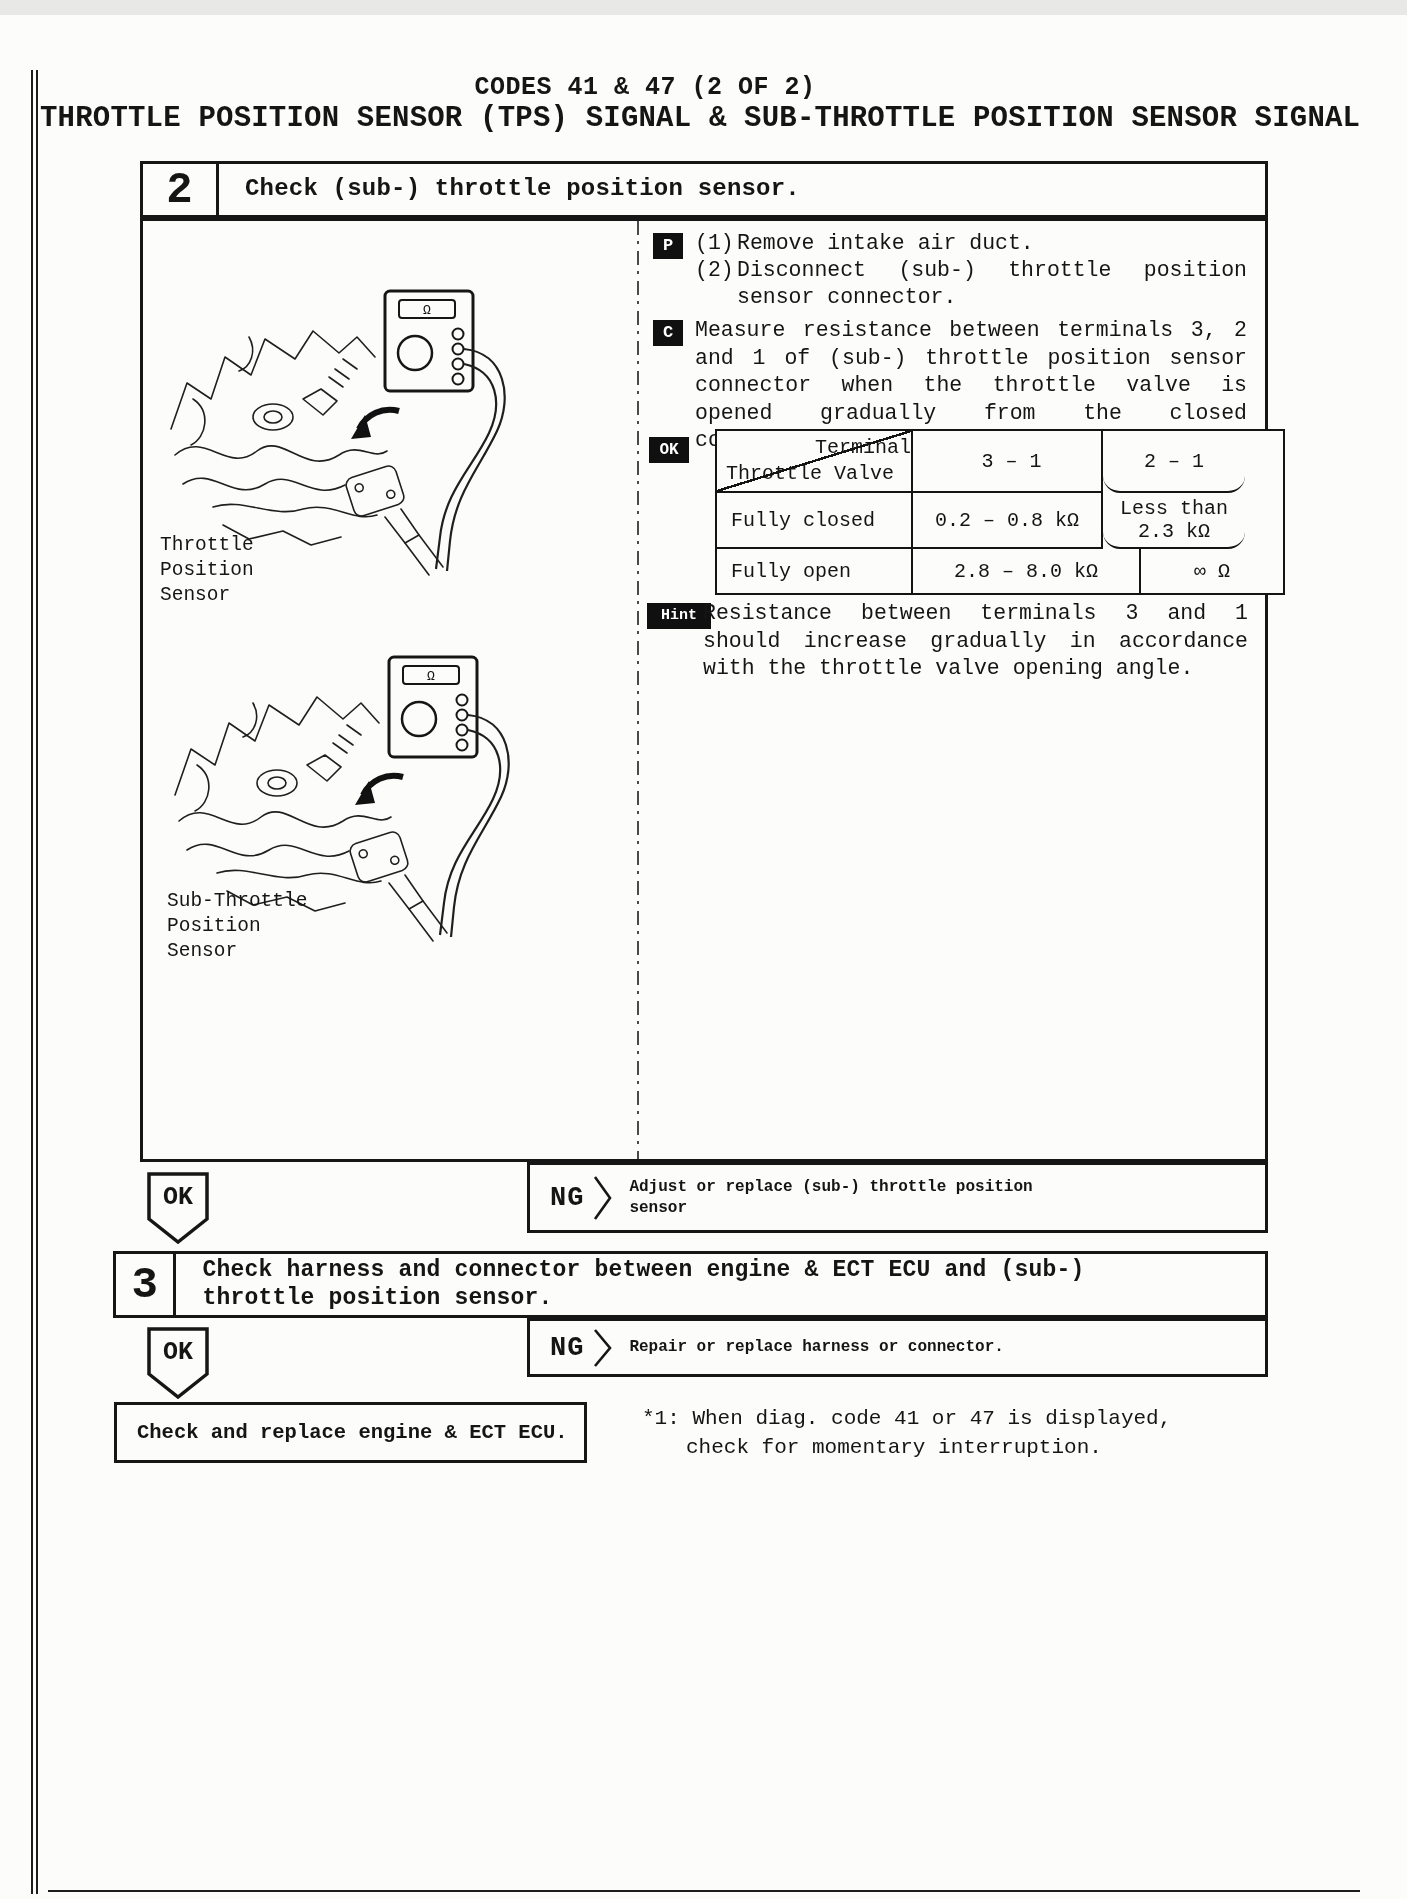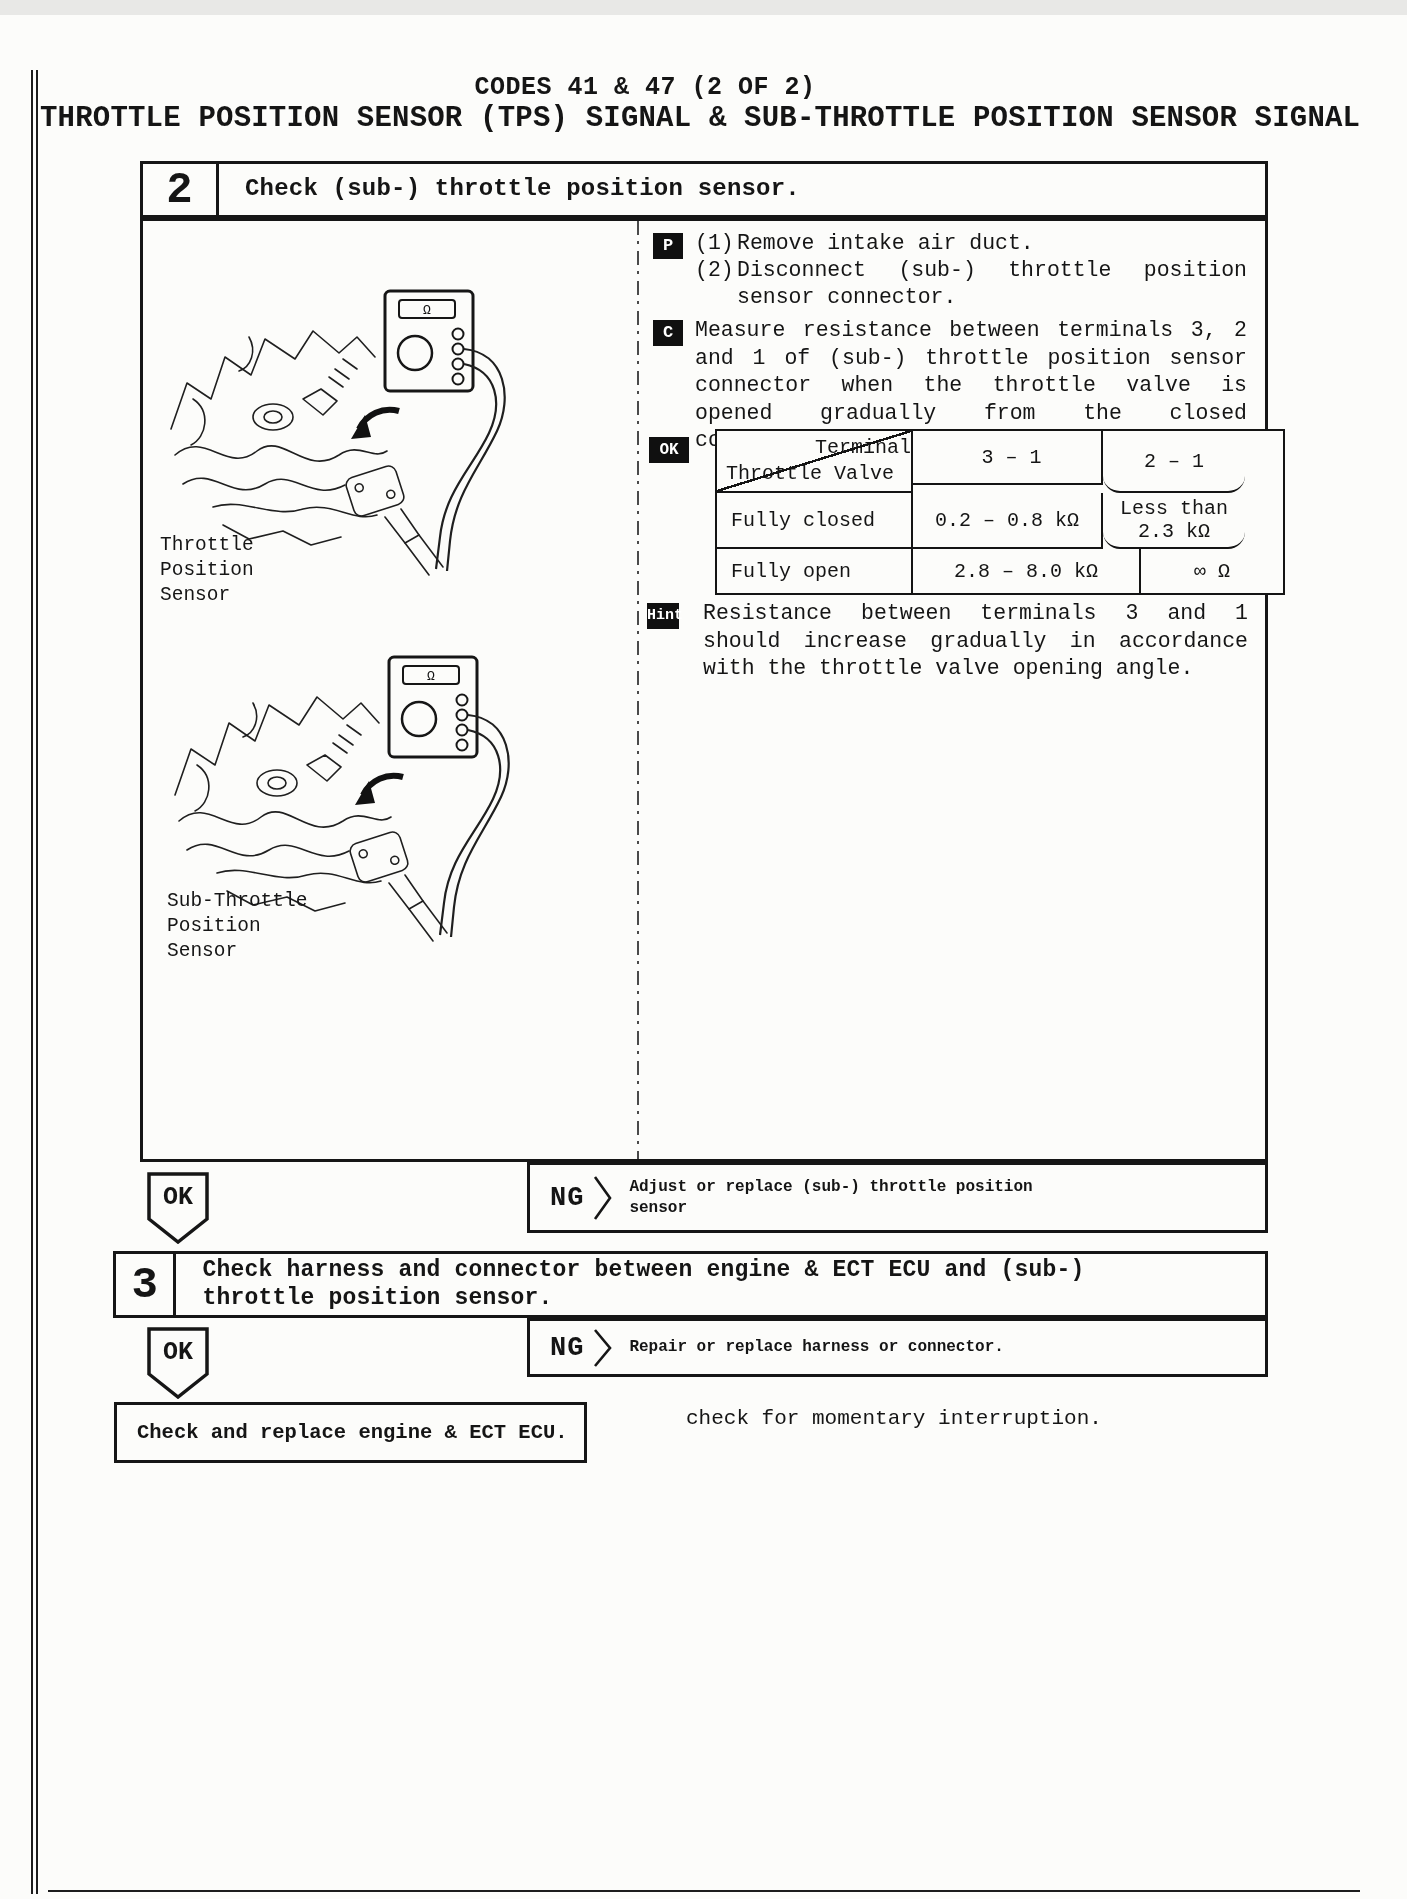--- a/index.html
+++ b/index.html
@@ -204,36 +204,36 @@
     <div class="para" style="left:552px; top:96px; width:552px;">Measure resistance between terminals 3, 2 and 1 of (sub-) throttle position sensor connector when the throttle valve is opened gradually from the closed condition.</div>
 
     <div class="badge" style="left:506px; top:216px; width:40px; height:26px; font-size:16px; line-height:26px;">OK</div>
 
     <div class="spec-table" style="left:572px; top:208px;">
       <div class="tr">
         <div class="td corner" style="width:196px; height:62px;">
           <span class="corner-top">Terminal</span>
           <span class="corner-bottom">Throttle Valve</span>
         </div>
-        <div class="td" style="width:190px; height:54px;padding-left:9px;">3 – 1</div>
+        <div class="td" style="width:190px; height:62px;padding-left:9px;">3 – 1</div>
         <div class="td lastcol" style="width:142px; height:62px;">2 – 1</div>
       </div>
       <div class="tr">
         <div class="td rowlabel" style="width:196px; height:56px;">Fully closed</div>
         <div class="td" style="width:190px; height:56px;">0.2 – 0.8 kΩ</div>
         <div class="td lastcol" style="width:142px; height:56px; padding:0 12px;">Less than 2.3 kΩ</div>
       </div>
       <div class="tr lastrow">
         <div class="td rowlabel" style="width:196px; height:44px;">Fully open</div>
         <div class="td" style="width:228px; height:44px;">2.8 – 8.0 kΩ</div>
         <div class="td lastcol" style="width:142px; height:44px;">∞ Ω</div>
       </div>
     </div>
 
-    <div class="badge" style="left:504px; top:382px; width:32px; height:26px; font-size:15px; line-height:26px;">Hint</div>
+    <div class="badge" style="left:504px; top:382px; width:64px; height:26px; font-size:15px; line-height:26px;">Hint</div>
     <div class="para" style="left:560px; top:379px; width:545px;">Resistance between terminals 3 and 1 should increase gradually in accordance with the throttle valve opening angle.</div>
   </div>
 
   <div class="ok-flag" style="left:147px; top:1157px;">
     <svg viewBox="0 0 62 72">
       <polygon points="2,2 60,2 60,47 31,70 2,47" fill="#fcfcfa" stroke="#161616" stroke-width="3.5"></polygon>
     </svg>
     <span>OK</span>
   </div>
 
@@ -263,16 +263,17 @@
       <polyline points="2,2 17,20 2,38" fill="none" stroke="#161616" stroke-width="2.6"></polyline>
     </svg>
     <div class="ng-text">Repair or replace harness or connector.</div>
   </div>
 
   <div class="final-box" style="left:114px; top:1387px; width:473px; height:61px;">
     <span>Check and replace engine &amp; ECT ECU.</span>
   </div>
 
   <div class="note" style="left:642px; top:1389px; width:580px;">
+    <div>*1: When diag. code 41 or 47 is displayed,</div>
     <div class="l2">check for momentary interruption.</div>
   </div>
 
 </div>
 
 </body></html>

